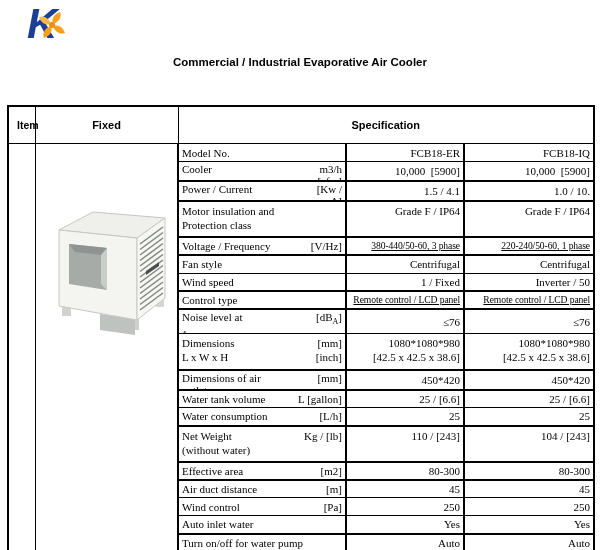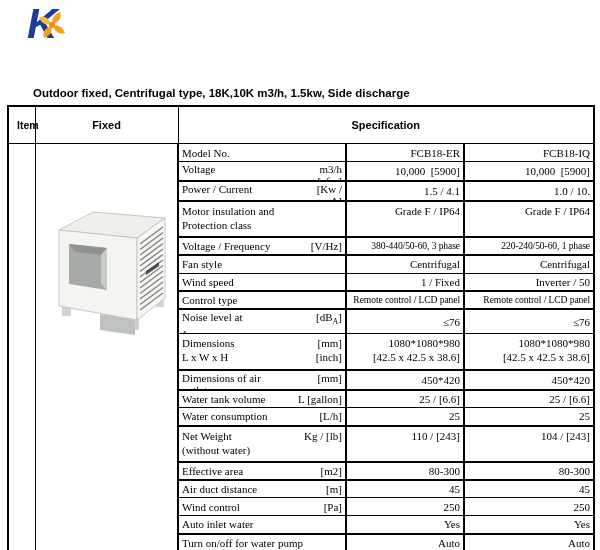--- a/index.html
+++ b/index.html
@@ -30,41 +30,41 @@
   .spec tr.tb td{border-bottom-width:2px;}
   td.lbl{border-left-width:2px;margin-top:16px;}
   td.val{border-left-width:2px;text-align:right;white-space:pre;margin-left:36px;}
   td.item-cell{border-right-width:1px;}
   td.image-cell{vertical-align:top;padding:58px 0 0 0;text-align:center;}
   .lr{display:flex;justify-content:space-between;align-items:baseline;}
   .lr .u{text-align:center;}
   sub{font-size:8px;}
   .clip{height:4px;overflow:hidden;line-height:10px;}
   .clip.r{text-align:right;}
-  .fit{font-size:9.6px;letter-spacing:-0.1px;}
+  .fit{font-size:9.6px;letter-spacing:-0.1px;text-decoration:underline;}
 </style>
 </head>
 <body>
 
 <div class="page">
 
   <div class="logo">
     <svg class="logo-k" viewBox="0 0 46 42" xmlns="http://www.w3.org/2000/svg">
       <text x="1" y="35" font-family="Liberation Sans, sans-serif" font-weight="bold" font-style="italic" font-size="42" fill="#1c3e94">K</text>
       <g transform="translate(26,22)">
         <path d="M1,-1 C7,-3 10,-8 8,-13 C2,-11 -1,-6 1,-1 Z" fill="#f6a01b"></path>
         <path transform="rotate(90)" d="M1,-1 C7,-3 10,-8 8,-13 C2,-11 -1,-6 1,-1 Z" fill="#f6a01b"></path>
         <path transform="rotate(180)" d="M1,-1 C7,-3 10,-8 8,-13 C2,-11 -1,-6 1,-1 Z" fill="#f6a01b"></path>
         <path transform="rotate(270)" d="M1,-1 C7,-3 10,-8 8,-13 C2,-11 -1,-6 1,-1 Z" fill="#f7b64a"></path>
         <circle r="3" fill="#ef8c12"></circle>
       </g>
     </svg>
   </div>
 
-  <div class="subtitle">Outdoor fixed, Centrifugal type, 18K,10K m3/h, 1.5kw, Side discharge</div>
+  <div class="title">Commercial / Industrial Evaporative Air Cooler</div>
 
   <table class="spec">
     <colgroup>
       <col style="width:27px">
         <col style="width:143px">
         <col style="width:168px">
       <col style="width:118px">
         <col style="width:130px">
     </colgroup>
     <thead>
@@ -119,21 +119,21 @@
             <div class="lr">
               <span class="l">Model No.</span>
             </div>
           </td>
           <td class="val"><div>FCB18-ER</div></td>
           <td class="val"><div>FCB18-IQ</div></td>
         </tr>
         <tr class="tb">
           <td class="lbl">
             <div class="lr">
-              <span class="l">Voltage</span>
+              <span class="l">Cooler</span>
               <span class="u">m3/h</span>
             </div>
             <div class="clip r">[cfm]</div>
           </td>
           <td class="val"><div>10,000  [5900]</div></td>
           <td class="val"><div>10,000  [5900]</div></td>
         </tr>
         <tr class="tb">
           <td class="lbl">
             <div class="lr">

